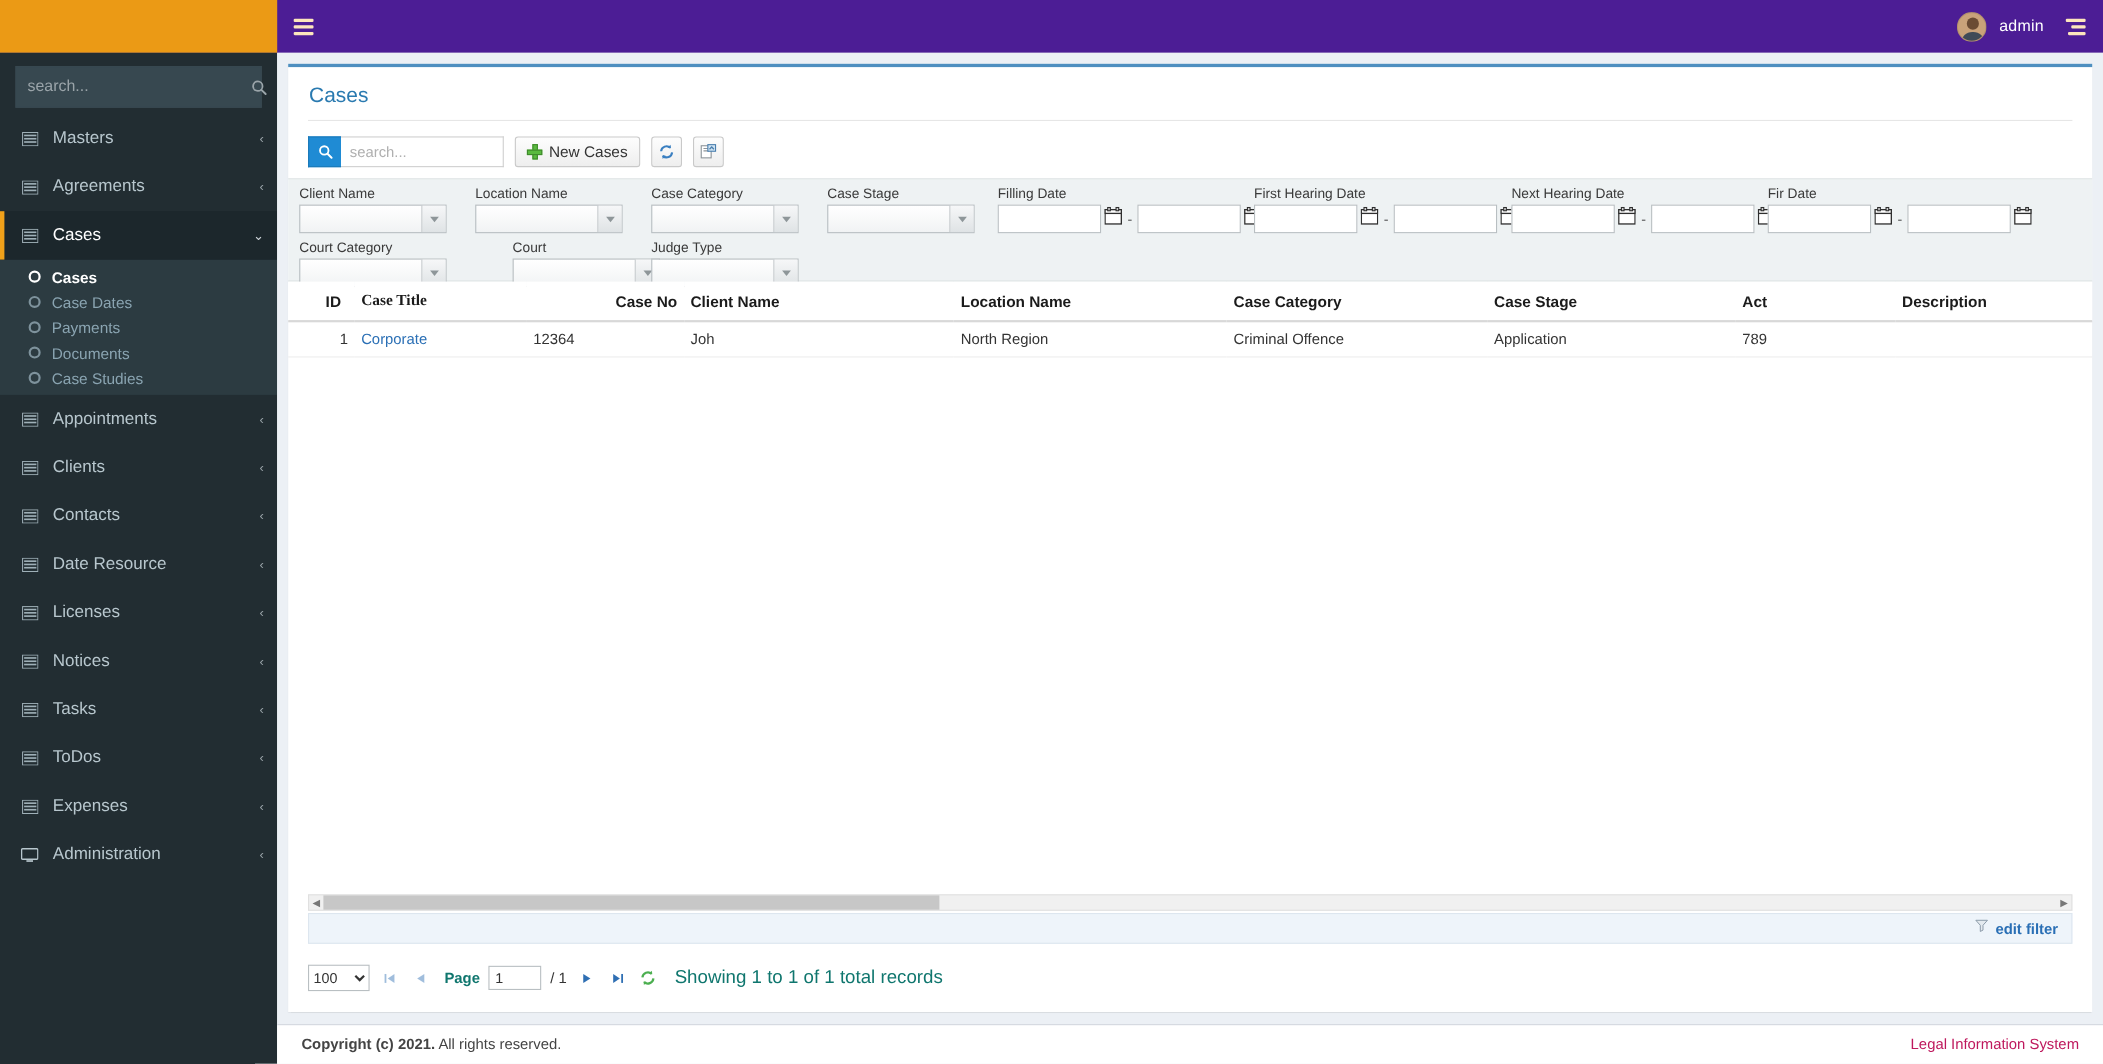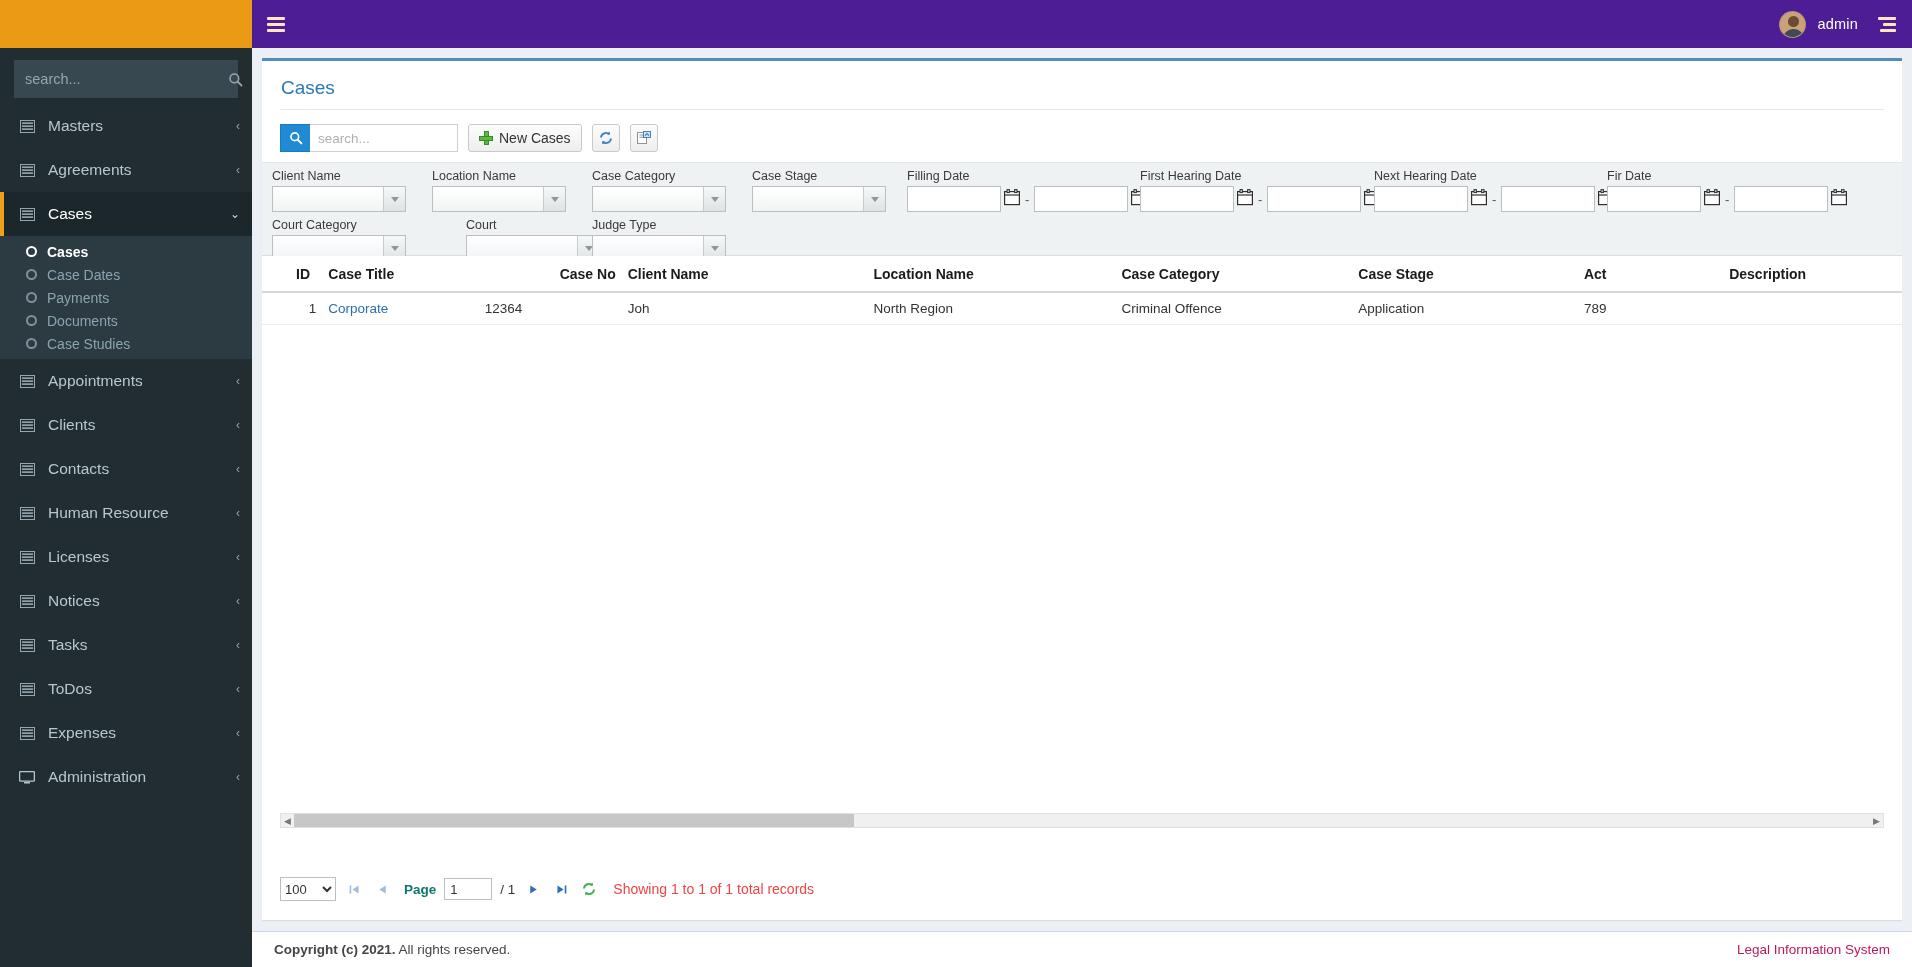--- a/index.html
+++ b/index.html
@@ -280,21 +280,21 @@
     display: flex; align-items: center; justify-content: center;
   }
   .pg-btn.disabled { opacity: .45; }
   #pager-label { font-size: 13.5px; color: #0f766e; margin-left: 4px; font-weight: bold; }
   #page-input {
     width: 48px; height: 22px; border: 1px solid #b9bfc2;
     font-size: 13px; padding: 0 5px; outline: none; background:#fff;
     font-family: "Liberation Sans", sans-serif; color: #333;
   }
   #page-total { font-size: 13.5px; color: #333; }
-  #records-text { font-size: 14px; color: #ef4444; margin-left: 6px; }
+  #records-text { font-size: 17px; color: #0f766e; margin-left: 6px; }
 
   
   #footer {
     position: absolute; left: 252px; bottom: 0;
     width: 1660px; height: 36px;
     background: #ffffff; border-top: 1px solid #d2d6de;
     display: flex; align-items: center;
     padding: 0 22px; font-size: 13.5px; color: #444;
   }
   #footer-right { margin-left: auto; color: #be185d; text-align: center; }
@@ -428,21 +428,21 @@
       </div>
       <div class="nav-item">
         <span class="nav-icon">
           <svg width="15" height="13" viewBox="0 0 16 14" aria-hidden="true">
             <rect x="0.5" y="0.5" width="15" height="13" fill="none" stroke="#9fb0b8" stroke-width="1"></rect>
             <rect x="2" y="2.6" width="12" height="1.6" fill="#9fb0b8"></rect>
             <rect x="2" y="5.8" width="12" height="1.6" fill="#9fb0b8"></rect>
             <rect x="2" y="9" width="12" height="1.6" fill="#9fb0b8"></rect>
           </svg>
         </span>
-        <span class="nav-label">Human Resource</span>
+        <span class="nav-label">Date Resource</span>
         <span class="nav-caret">‹</span>
       </div>
       <div class="nav-item">
         <span class="nav-icon">
           <svg width="15" height="13" viewBox="0 0 16 14" aria-hidden="true">
             <rect x="0.5" y="0.5" width="15" height="13" fill="none" stroke="#9fb0b8" stroke-width="1"></rect>
             <rect x="2" y="2.6" width="12" height="1.6" fill="#9fb0b8"></rect>
             <rect x="2" y="5.8" width="12" height="1.6" fill="#9fb0b8"></rect>
             <rect x="2" y="9" width="12" height="1.6" fill="#9fb0b8"></rect>
           </svg>
@@ -683,21 +683,21 @@
             <span class="f-sel-arrow"></span>
           </div>
         </div>
       </div>
 
     <div id="grid-wrap">
       <table class="grid">
         <thead>
             <tr id="grid-head">
               <th style="width: 34px; padding-left: 34px;">ID</th>
-              <th style="width: 140px;">Case Title</th>
+              <th style="width: 140px; font-family: Liberation Serif, serif;">Case Title</th>
               <th style="width: 128px; text-align: right;">Case No</th>
               <th style="width: 220px;">Client Name</th>
               <th style="width: 222px;">Location Name</th>
               <th style="width: 212px;">Case Category</th>
               <th style="width: 202px;">Case Stage</th>
               <th style="width: 130px;">Act</th>
               <th style="width: 160px;">Description</th>
             </tr>
           </thead>
         <tbody id="grid-body">
@@ -717,20 +717,28 @@
     </div>
 
     <div id="hscroll">
       <div class="arrow-l">◀</div>
       <div id="hscroll-track">
         <div id="hscroll-thumb"></div>
       </div>
       <div class="arrow-r">▶</div>
     </div>
 
+    <div id="editfilter-strip">
+      <span>
+        <svg width="13" height="13" viewBox="0 0 16 16" aria-hidden="true">
+          <path d="M1.5 2h13l-5 5.6V13l-3 1.5V7.6z" fill="#e4eaef" stroke="#8b9aa8" stroke-width="1.1"></path>
+        </svg>
+      </span>
+      <span id="editfilter-link">edit filter</span>
+    </div>
 
     <div id="pager">
       <select id="page-size"><option value="100">100</option></select>
 
       <div class="pg-btn disabled">
         <svg width="13" height="13" viewBox="0 0 16 16" aria-hidden="true">
           <rect x="2" y="3" width="2" height="10" fill="#2f6fb3"></rect>
           <path d="M13 3v10L5.5 8z" fill="#2f6fb3"></path>
         </svg>
       </div>

